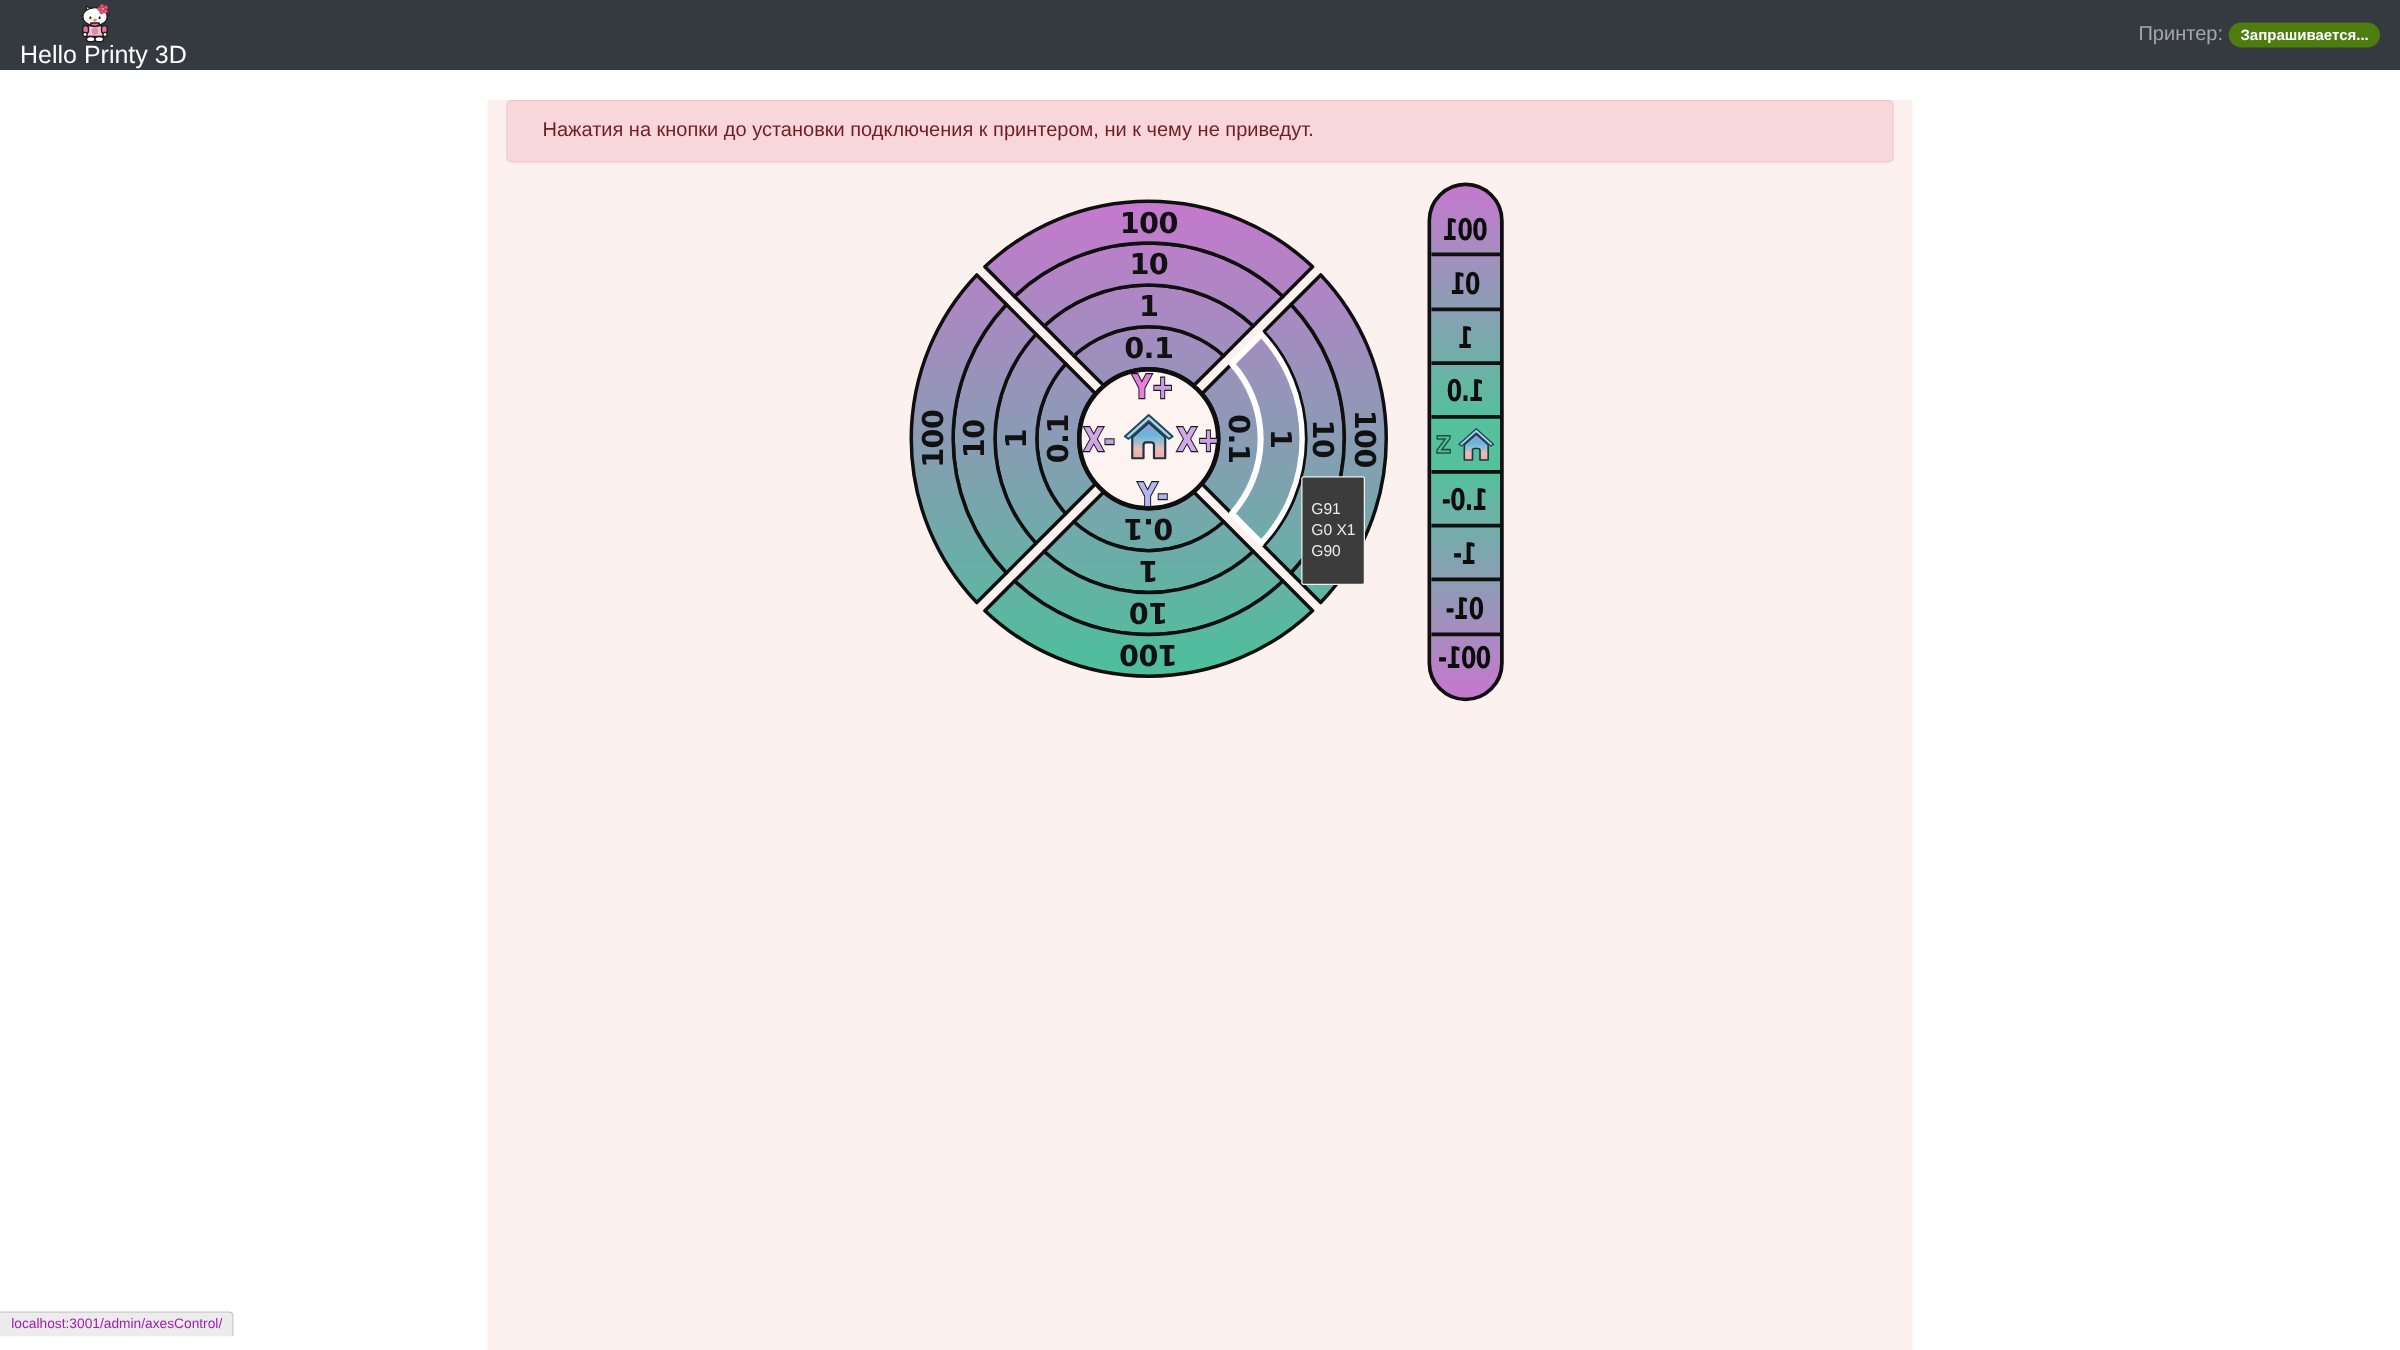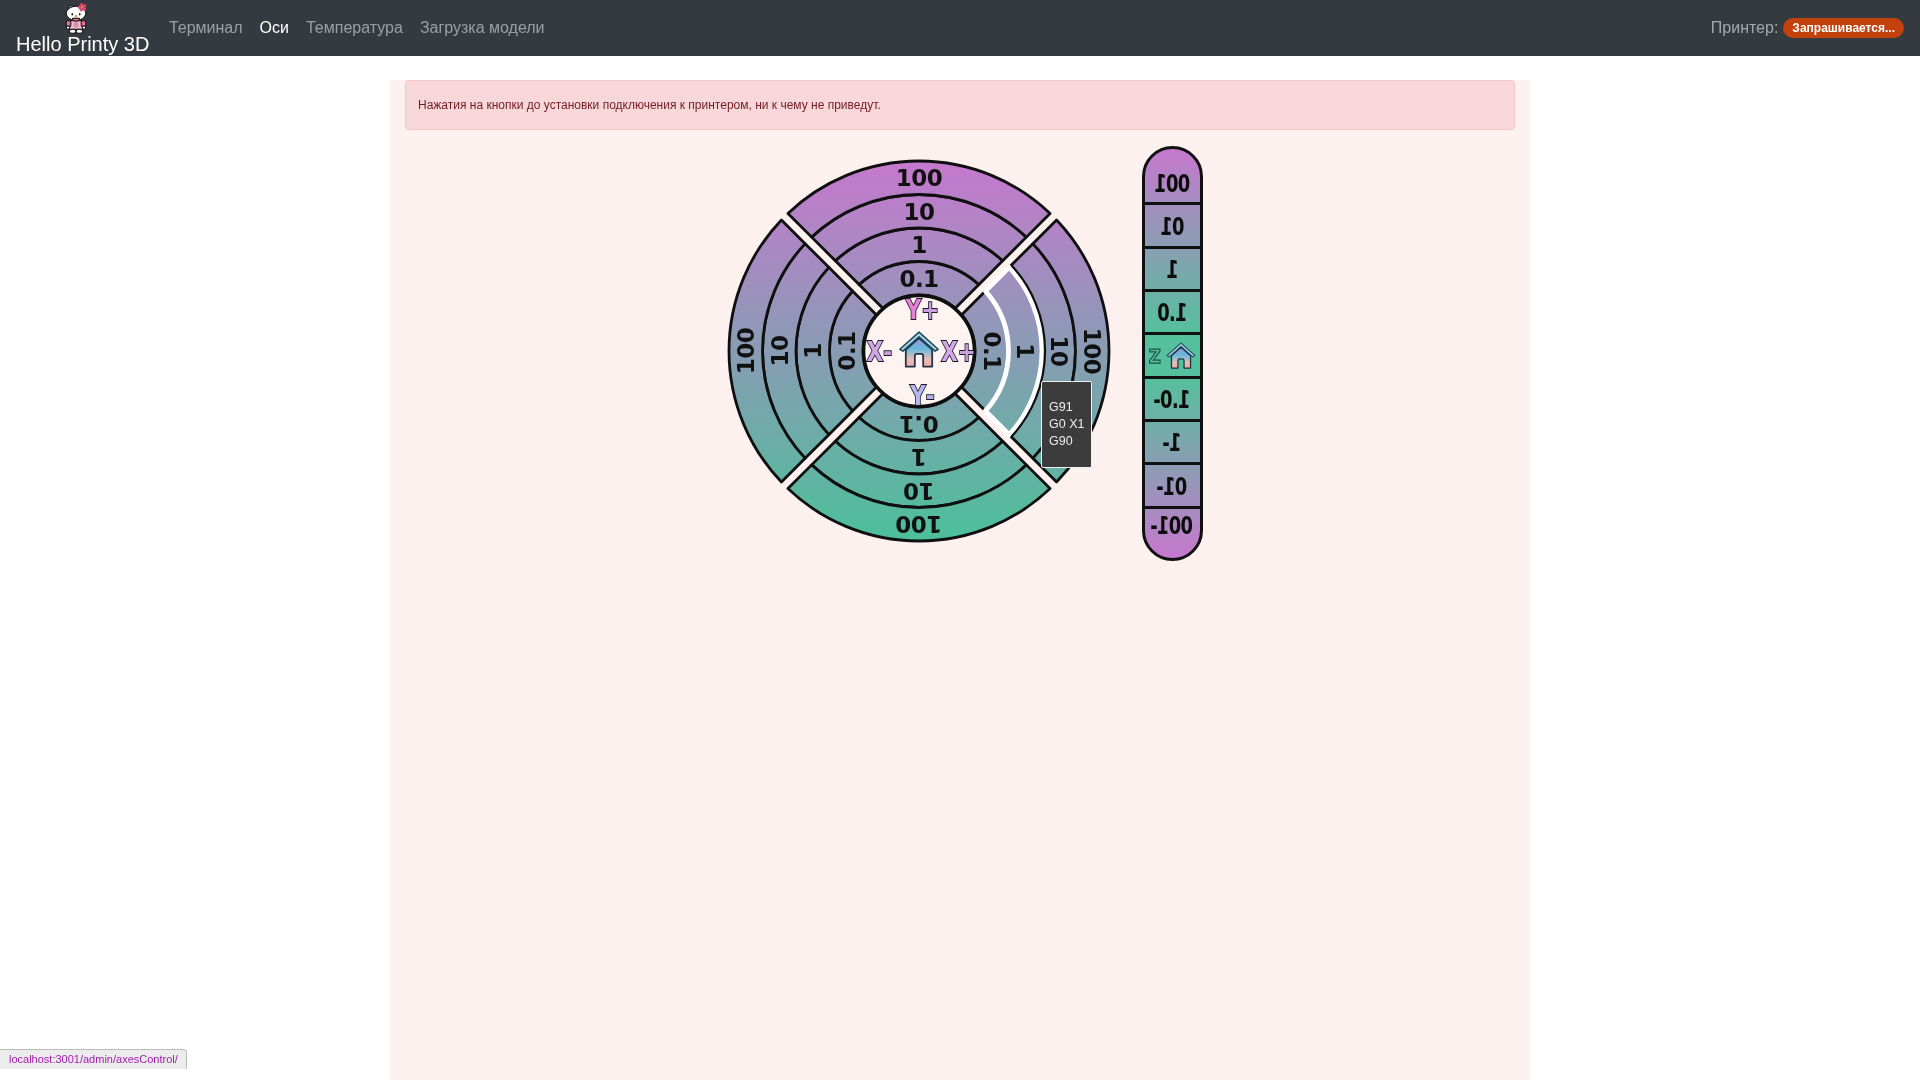--- a/index.html
+++ b/index.html
@@ -13,32 +13,32 @@
   }
   .brand { display:flex; align-items:center; color:#fff; font-size:20px; line-height:1; text-decoration:none; margin-right:16px; cursor:pointer; }
   .brand svg { margin-right:14px; }
   .brand { margin-right:11px;flex-direction:column; }
   .nav-links { display:flex; align-items:center; }
   .nav-link { color:rgba(255,255,255,.5); font-size:16px; padding:8px 8.5px; cursor:pointer; }
   .nav-link.active { color:#fff; }
   .nav-right { margin-left:auto; display:flex; align-items:center; }
   .printer-label { color:rgba(255,255,255,.55); font-size:16px; margin-right:5px;margin-left:36px; }
   .badge {
-    background:#c2410c; color:#fff; font-size:12px; font-weight:700;
+    background:#4d7c0f; color:#fff; font-size:12px; font-weight:700;
     padding:4px 9px; border-radius:10rem; line-height:1; display:inline-block;
   }
 
   
   .main-col {
     width:1140px; margin:0 auto; background:#fdf1ef;
     height:1024px; position:relative; padding:0 15px;
   }
   .alert {
     margin-top:24px; background:#f8d7da; border:1px solid #f5c6cb; color:#721c24;
-    border-radius:4px; padding:12px 12px; font-size:12px; line-height:24px;
+    border-radius:4px; padding:12px 28px; font-size:16px; line-height:24px;
   }
 
   
   .widgets { display:flex; justify-content:flex-start; align-items:flex-start; margin-top:13.5px; }
   .wheel-box { width:384px; height:384px; position:relative; margin-left:321.5px; margin-top:15.5px; }
   .wheel-num { font-family:"DejaVu Sans", sans-serif; font-weight:bold; font-size:23px; fill:#111; letter-spacing:-0.5px; }
   .center-lab { font-family:"DejaVu Sans", sans-serif; font-weight:bold; font-size:26px;
     stroke:#191925; stroke-width:1.9; paint-order:stroke; }
 
   
@@ -113,26 +113,20 @@
         <circle cx="17.6" cy="1.9" r="1.55"></circle>
           <circle cx="20.6" cy="2.9" r="1.55"></circle>
         <circle cx="20.4" cy="6" r="1.55"></circle>
           <circle cx="17.3" cy="6.6" r="1.55"></circle>
         <circle cx="15.6" cy="4.1" r="1.55"></circle>
       </g>
       <circle cx="18.3" cy="4.2" r="1.1" fill="#e8a33c"></circle>
     </svg>
     <span>Hello Printy 3D</span>
   </div>
-  <div class="nav-links">
-    <span class="nav-link">Терминал</span>
-    <span class="nav-link active">Оси</span>
-    <span class="nav-link">Температура</span>
-    <span class="nav-link">Загрузка модели</span>
-  </div>
   <div class="nav-right">
     <span class="printer-label">Принтер:</span>
     <span class="badge">Запрашивается...</span>
   </div>
 </nav>
 
 <div class="main-col">
   <div class="alert">
     <span>Нажатия на кнопки до установки подключения к принтером, ни к чему не приведут.</span>
   </div>

